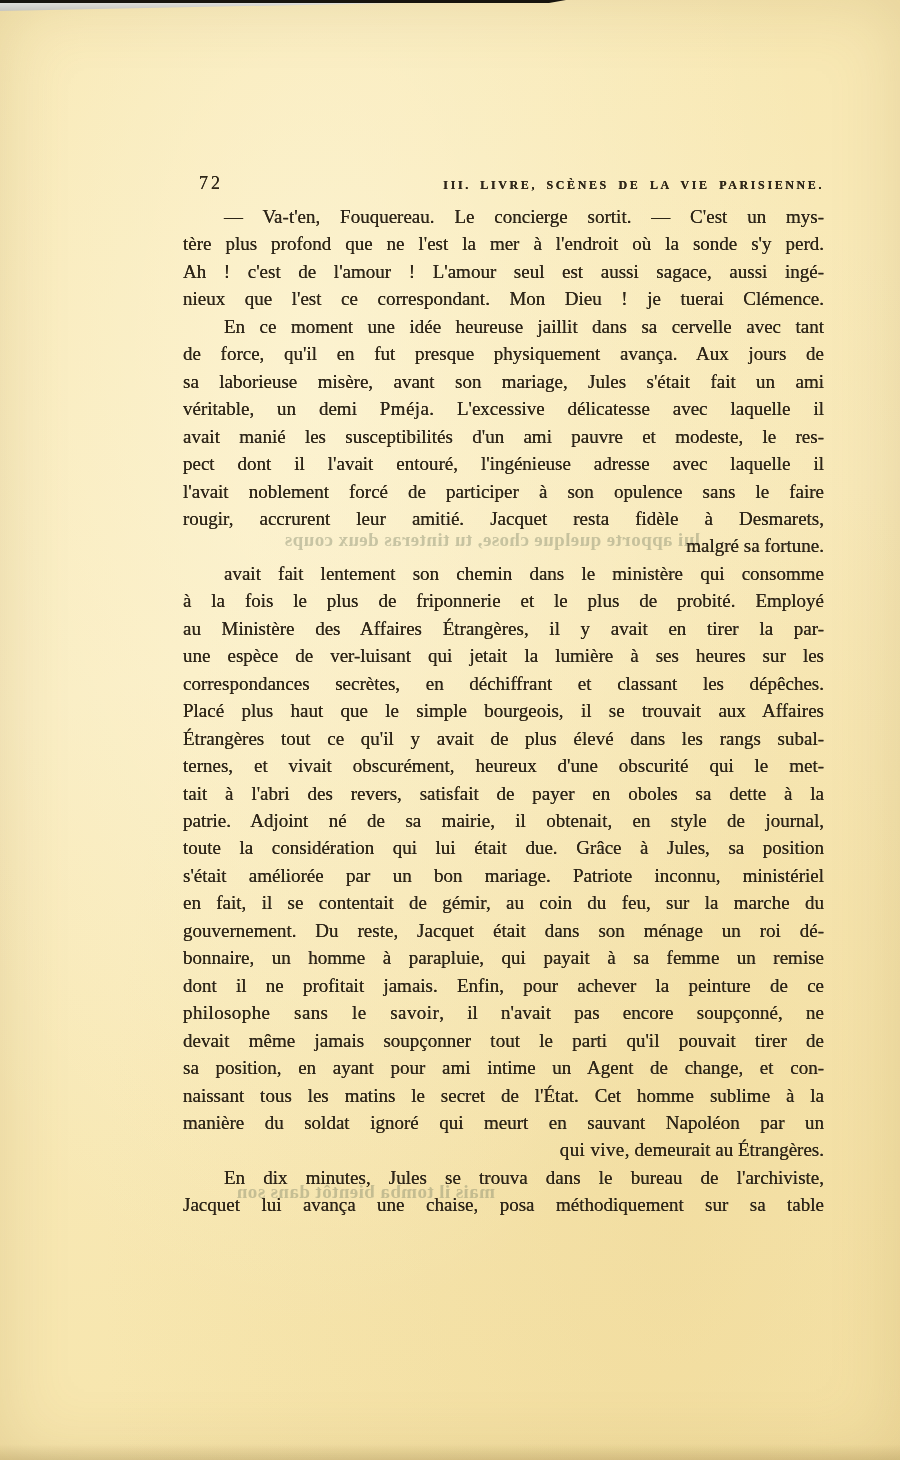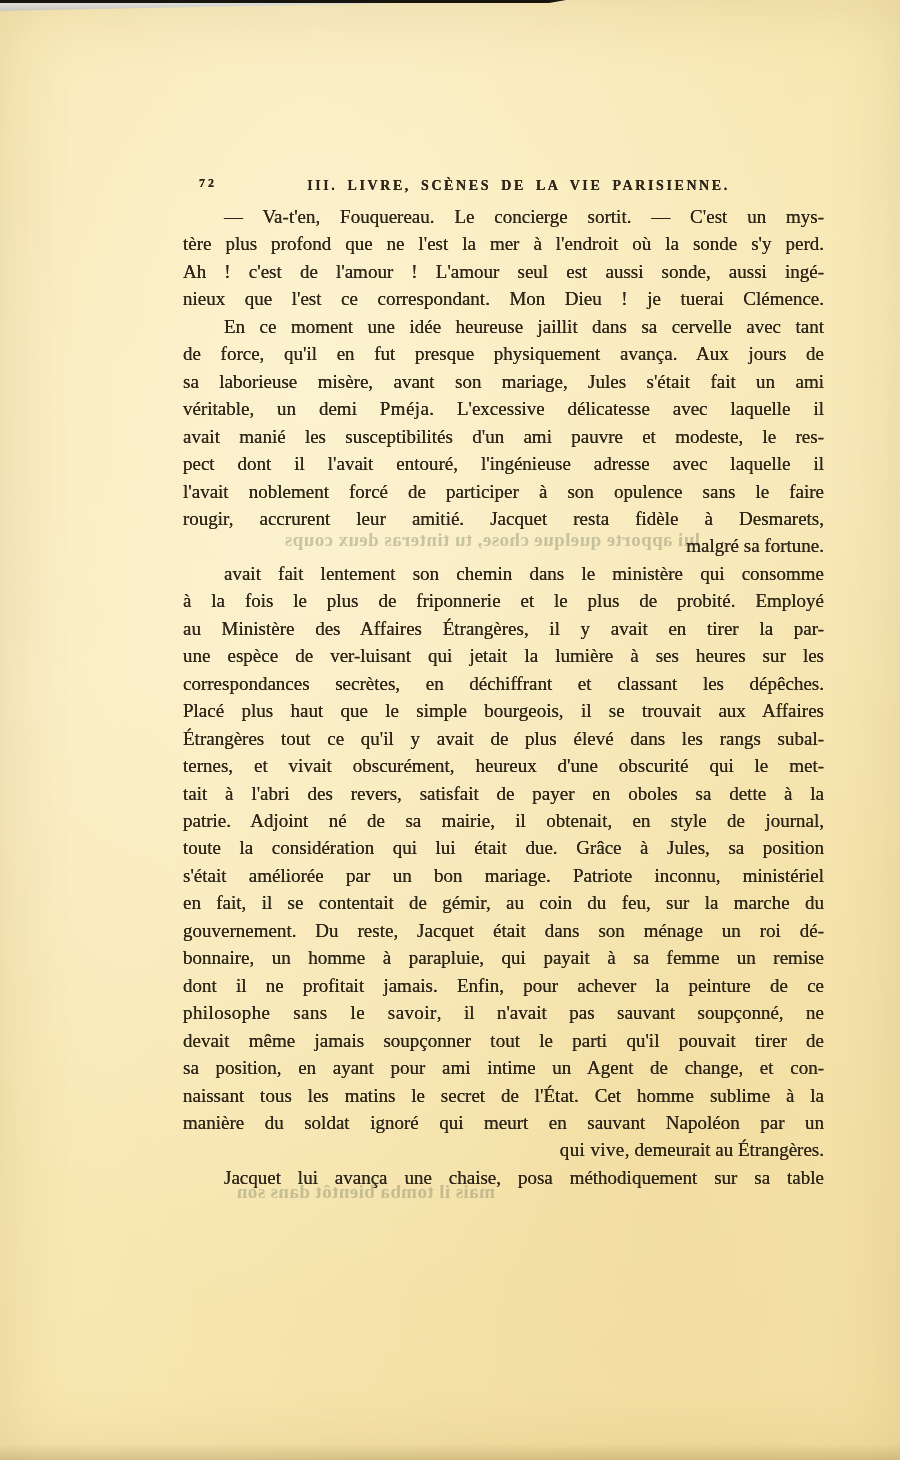--- a/index.html
+++ b/index.html
@@ -33,25 +33,25 @@
   }
   
   .text-block {
     position:absolute; left:183px; top:170px; width:641px;
     color:#2e2619; font-size:19px; line-height:27.45px;
     text-shadow:0 0 0.35px currentColor;
   }
   .header { position:relative; height:33px; }
   .page-number {
     position:absolute; left:16px; top:0;
-    font-size:12px; font-weight:700; letter-spacing:3px;
+    font-size:18px; font-weight:400; letter-spacing:3px;
   }
   .running-title {
-    text-align:center; padding-top:2px; padding-left:30px;
-    font-size:14px; font-weight:700;
+    text-align:right; padding-top:2px; padding-left:30px;
+    font-size:12px; font-weight:700;
     letter-spacing:2.6px; word-spacing:4px;
   }
   .para { margin:0; }
   .para .line { text-align:right; }
   .para .line.j { text-align:justify; text-align-last:justify; }
   .para .line:first-child { text-indent:41px; }
   .it { letter-spacing:0.4px; }
   
   .ghost {
     position:absolute; transform:scaleX(-1);
@@ -76,21 +76,21 @@
 
   <div class="text-block">
     <div class="header">
       <span class="page-number">72</span>
       <div class="running-title">III. LIVRE, SCÈNES DE LA VIE PARISIENNE.</div>
     </div>
     <div id="page-text">
         <div class="para">
           <div class="line j"><span>— Va-t'en, Fouquereau. Le concierge sortit. — C'est un mys-</span></div>
           <div class="line j"><span>tère plus profond que ne l'est la mer à l'endroit où la sonde s'y perd.</span></div>
-          <div class="line j"><span>Ah ! c'est de l'amour ! L'amour seul est aussi sonde, aussi ingé-</span></div>
+          <div class="line j"><span>Ah ! c'est de l'amour ! L'amour seul est aussi sagace, aussi ingé-</span></div>
           <div class="line j"><span>nieux que l'est ce correspondant. Mon Dieu ! je tuerai Clémence.</span></div>
         </div>
         <div class="para">
           <div class="line j"><span>En ce moment une idée heureuse jaillit dans sa cervelle avec tant</span></div>
           <div class="line j"><span>de force, qu'il en fut presque physiquement avança. Aux jours de</span></div>
           <div class="line j"><span>sa laborieuse misère, avant son mariage, Jules s'était fait un ami</span></div>
           <div class="line j"><span>véritable, un demi </span><span class="it">Pméja</span><span>. L'excessive délicatesse avec laquelle il</span></div>
           <div class="line j"><span>avait manié les susceptibilités d'un ami pauvre et modeste, le res-</span></div>
           <div class="line j"><span>pect dont il l'avait entouré, l'ingénieuse adresse avec laquelle il</span></div>
           <div class="line j"><span>l'avait noblement forcé de participer à son opulence sans le faire</span></div>
@@ -107,26 +107,27 @@
           <div class="line j"><span>Étrangères tout ce qu'il y avait de plus élevé dans les rangs subal-</span></div>
           <div class="line j"><span>ternes, et vivait obscurément, heureux d'une obscurité qui le met-</span></div>
           <div class="line j"><span>tait à l'abri des revers, satisfait de payer en oboles sa dette à la</span></div>
           <div class="line j"><span>patrie. Adjoint né de sa mairie, il obtenait, en style de journal,</span></div>
           <div class="line j"><span>toute la considération qui lui était due. Grâce à Jules, sa position</span></div>
           <div class="line j"><span>s'était améliorée par un bon mariage. Patriote inconnu, ministériel</span></div>
           <div class="line j"><span>en fait, il se contentait de gémir, au coin du feu, sur la marche du</span></div>
           <div class="line j"><span>gouvernement. Du reste, Jacquet était dans son ménage un roi dé-</span></div>
           <div class="line j"><span>bonnaire, un homme à parapluie, qui payait à sa femme un remise</span></div>
           <div class="line j"><span>dont il ne profitait jamais. Enfin, pour achever la peinture de ce</span></div>
-          <div class="line j"><span class="it">philosophe sans le savoir</span><span>, il n'avait pas sauvant soupçonné, ne</span></div>
+          <div class="line j"><span class="it">philosophe sans le savoir</span><span>, il n'avait pas encore soupçonné, ne</span></div>
           <div class="line j"><span>devait même jamais soupçonner tout le parti qu'il pouvait tirer de</span></div>
           <div class="line j"><span>sa position, en ayant pour ami intime un Agent de change, et con-</span></div>
           <div class="line j"><span>naissant tous les matins le secret de l'État. Cet homme sublime à la</span></div>
           <div class="line j"><span>manière du soldat ignoré qui meurt en sauvant Napoléon par un</span></div>
           <div class="line"><span class="it">qui vive,</span><span> demeurait au Étrangères.</span></div>
         </div>
         <div class="para">
+          <div class="line j"><span>En dix minutes, Jules se trouva dans le bureau de l'archiviste,</span></div>
           <div class="line j"><span>Jacquet lui avança une chaise, posa méthodiquement sur sa table</span></div>
         </div>
       </div>
   </div>
 
 </div>
 
 </body></html>

